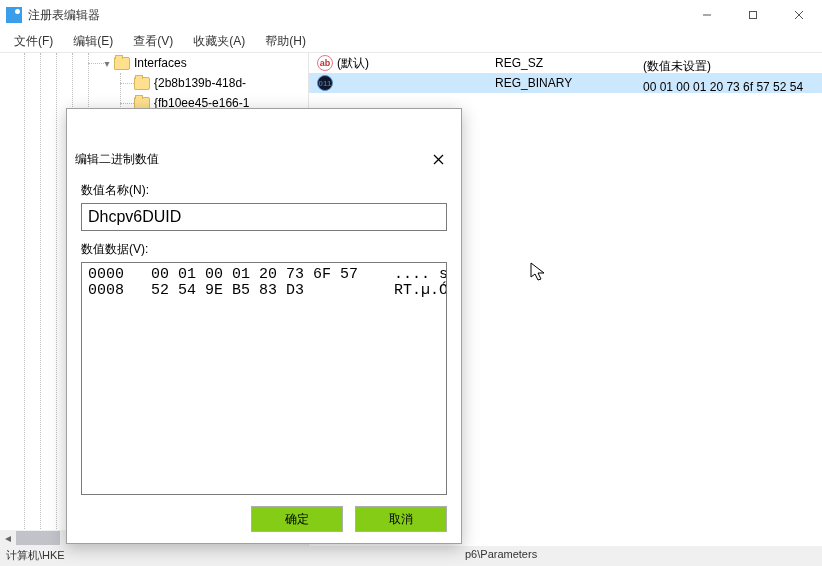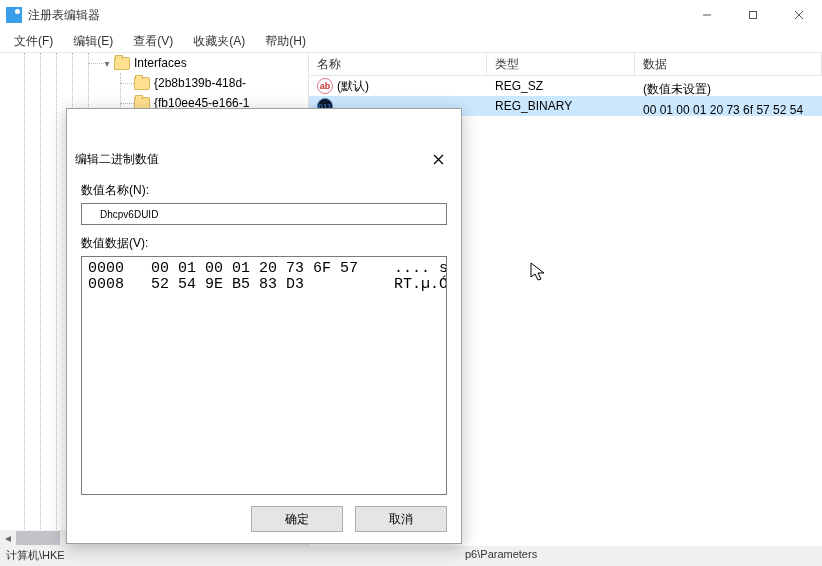--- a/index.html
+++ b/index.html
@@ -57,24 +57,24 @@
   
   .statusbar { position:absolute; bottom:0; left:0; right:0; height:20px; padding:2px 6px; background:#f0f0f0; font-size:11px; color:#333; white-space:nowrap; overflow:hidden; }
 
   
   .dialog { position:absolute; left:66px; top:108px; width:396px; height:436px; background:#fff; border:1px solid #a0a0a0; box-shadow:0 4px 16px rgba(0,0,0,0.25); display:flex; flex-direction:column; }
   .dialog .dlg-title { height:30px; display:flex; align-items:center; padding:0 8px;margin-top:35px; }
   .dialog .dlg-title .t { flex:1; font-size:12px; color:#000; }
   .dialog .dlg-close { width:38px; height:24px; display:flex; align-items:center; justify-content:center; margin-right:-4px; }
   .dialog .dlg-body { flex:1; padding:8px 14px 0 14px; display:flex; flex-direction:column; }
   .dialog label { margin-bottom:4px; display:block; color:#000; }
-  .dialog .name-input { height:22px; border:1px solid #7a7a7a; padding:3px 18px; background:#fff; font-family:inherit; font-size:10px; margin-bottom:10px; }
+  .dialog .name-input { height:28px; border:1px solid #7a7a7a; padding:3px 6px; background:#fff; font-family:inherit; font-size:16px; margin-bottom:10px; }
   .dialog .hex-box { flex:1; border:1px solid #7a7a7a; padding:4px 6px; font-family:"Consolas","Courier New",monospace; font-size:15px; line-height:16px; white-space:pre; overflow:hidden; }
   .dialog .dlg-buttons { height:48px; display:flex; justify-content:flex-end; align-items:center; gap:12px; padding-right:14px; }
-  .dialog .dlg-btn { width:92px; height:26px; border:1px solid #adadad; background:#e5e5e5; display:flex; align-items:center; justify-content:center; font-size:12px; }
+  .dialog .dlg-btn { width:92px; height:26px; border:1px solid #adadad; background:#84cc16; display:flex; align-items:center; justify-content:center; font-size:12px; }
 
   
   .cursor { position:absolute; left:530px; top:262px; pointer-events:none; }
 </style>
 </head>
 <body>
 
 <div class="titlebar">
   <span class="app-icon"></span>
   <span class="title">注册表编辑器</span>
@@ -142,25 +142,20 @@
       <span class="chevron-blue" style="top:412px">›</span>
     </div>
     <div class="tree-hscroll">
       <div class="arrow">◂</div>
       <div class="thumb"></div>
       <div class="arrow" style="margin-left:auto">▸</div>
     </div>
   </div>
 
   <div class="list-pane">
-    <div class="list-header">
-      <div class="col name">名称</div>
-      <div class="col type">类型</div>
-      <div class="col data">数据</div>
-    </div>
     <div class="list-row">
       <div class="cell name">
         <span class="val-icon str">ab</span>
         <span>(默认)</span>
       </div>
       <div class="cell type">REG_SZ</div>
       <div class="cell data">(数值未设置)</div>
     </div>
     <div class="list-row selected">
       <div class="cell name">

